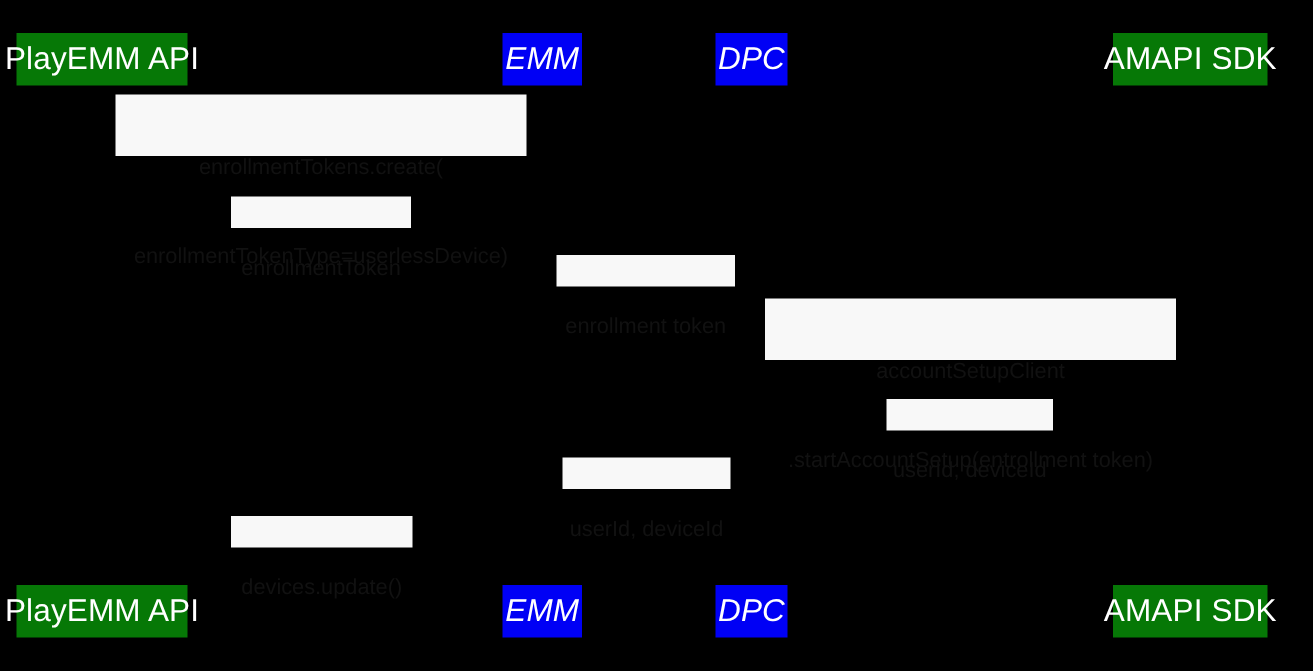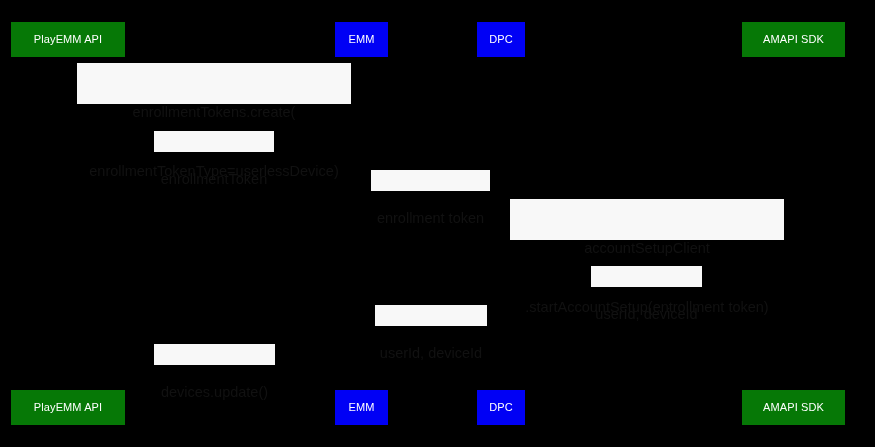--- a/index.html
+++ b/index.html
@@ -15,28 +15,28 @@
     overflow: hidden;
     font-family: "Liberation Sans", sans-serif;
   }
   
   .actor-box {
     position: absolute;
     display: flex;
     align-items: center;
     justify-content: center;
     color: #ffffff;
-    font-size: 11px;
+    font-size: 21px;
     line-height: 1;
     white-space: nowrap;
     letter-spacing: 0.1px;
     box-sizing: border-box;
   }
   .actor-green { background: #067806; }
-  .actor-blue  { background: #0000f5; }
+  .actor-blue  { background: #0000f5; font-style: italic; }
 
   
   .lifeline {
     position: absolute;
     width: 1px;
     background: #000000;
   }
 
   
   .arrow-line {

